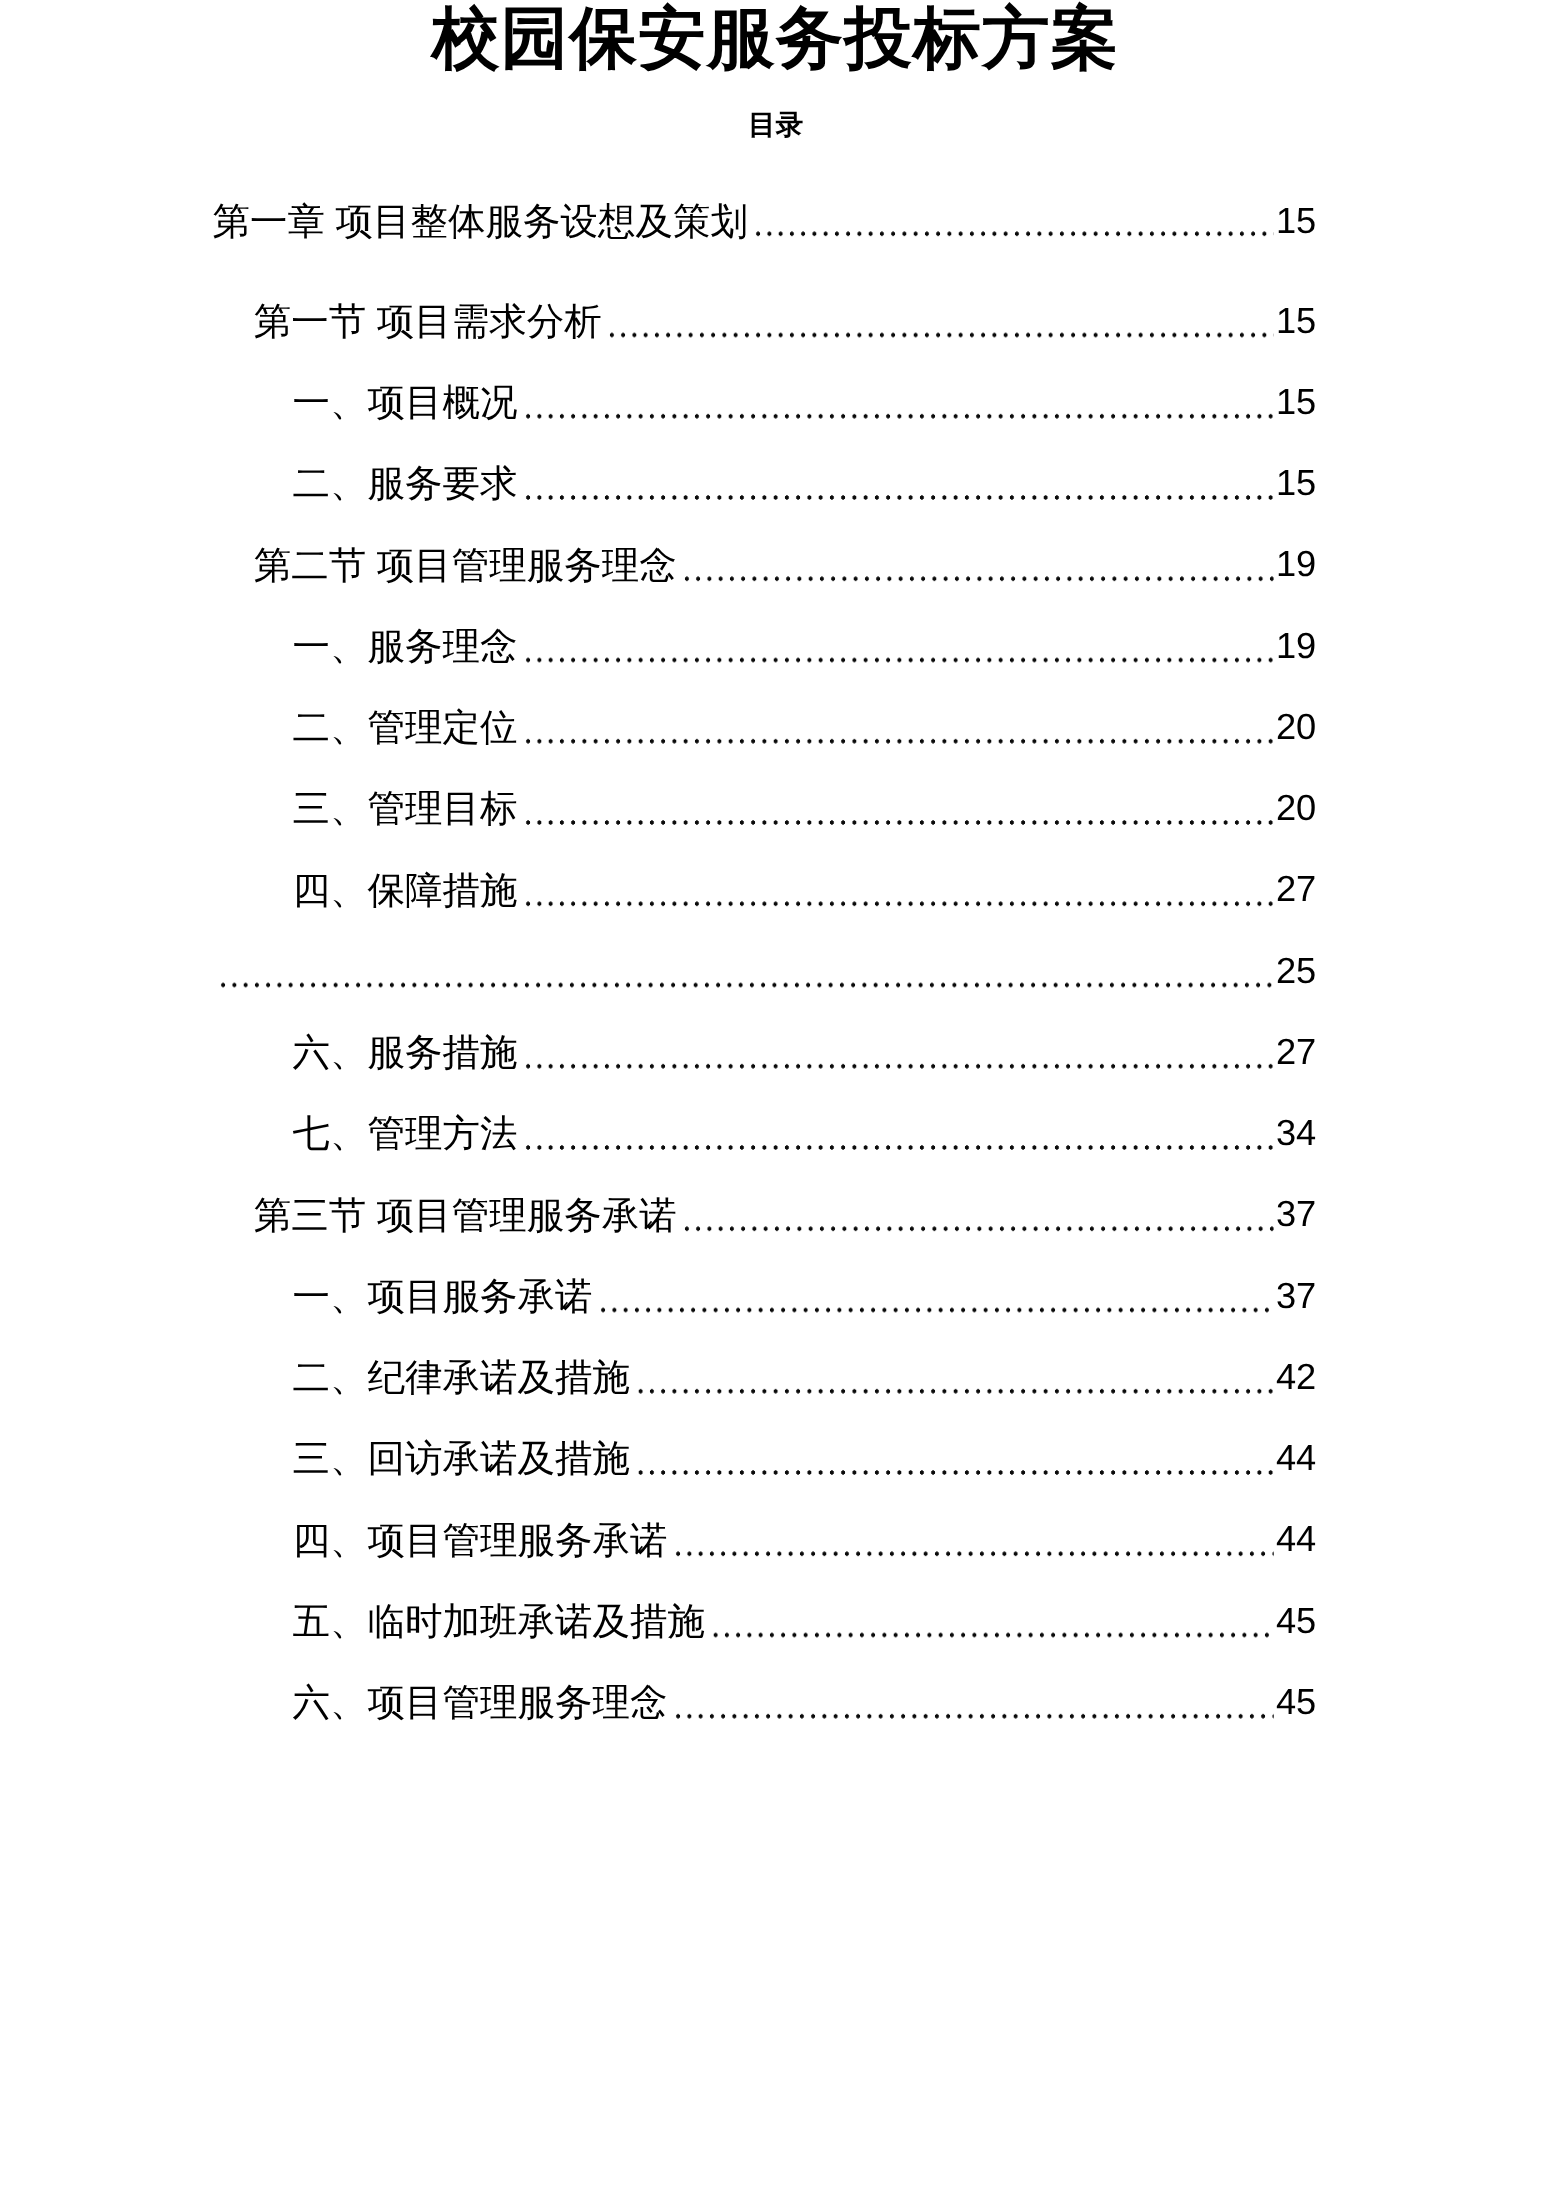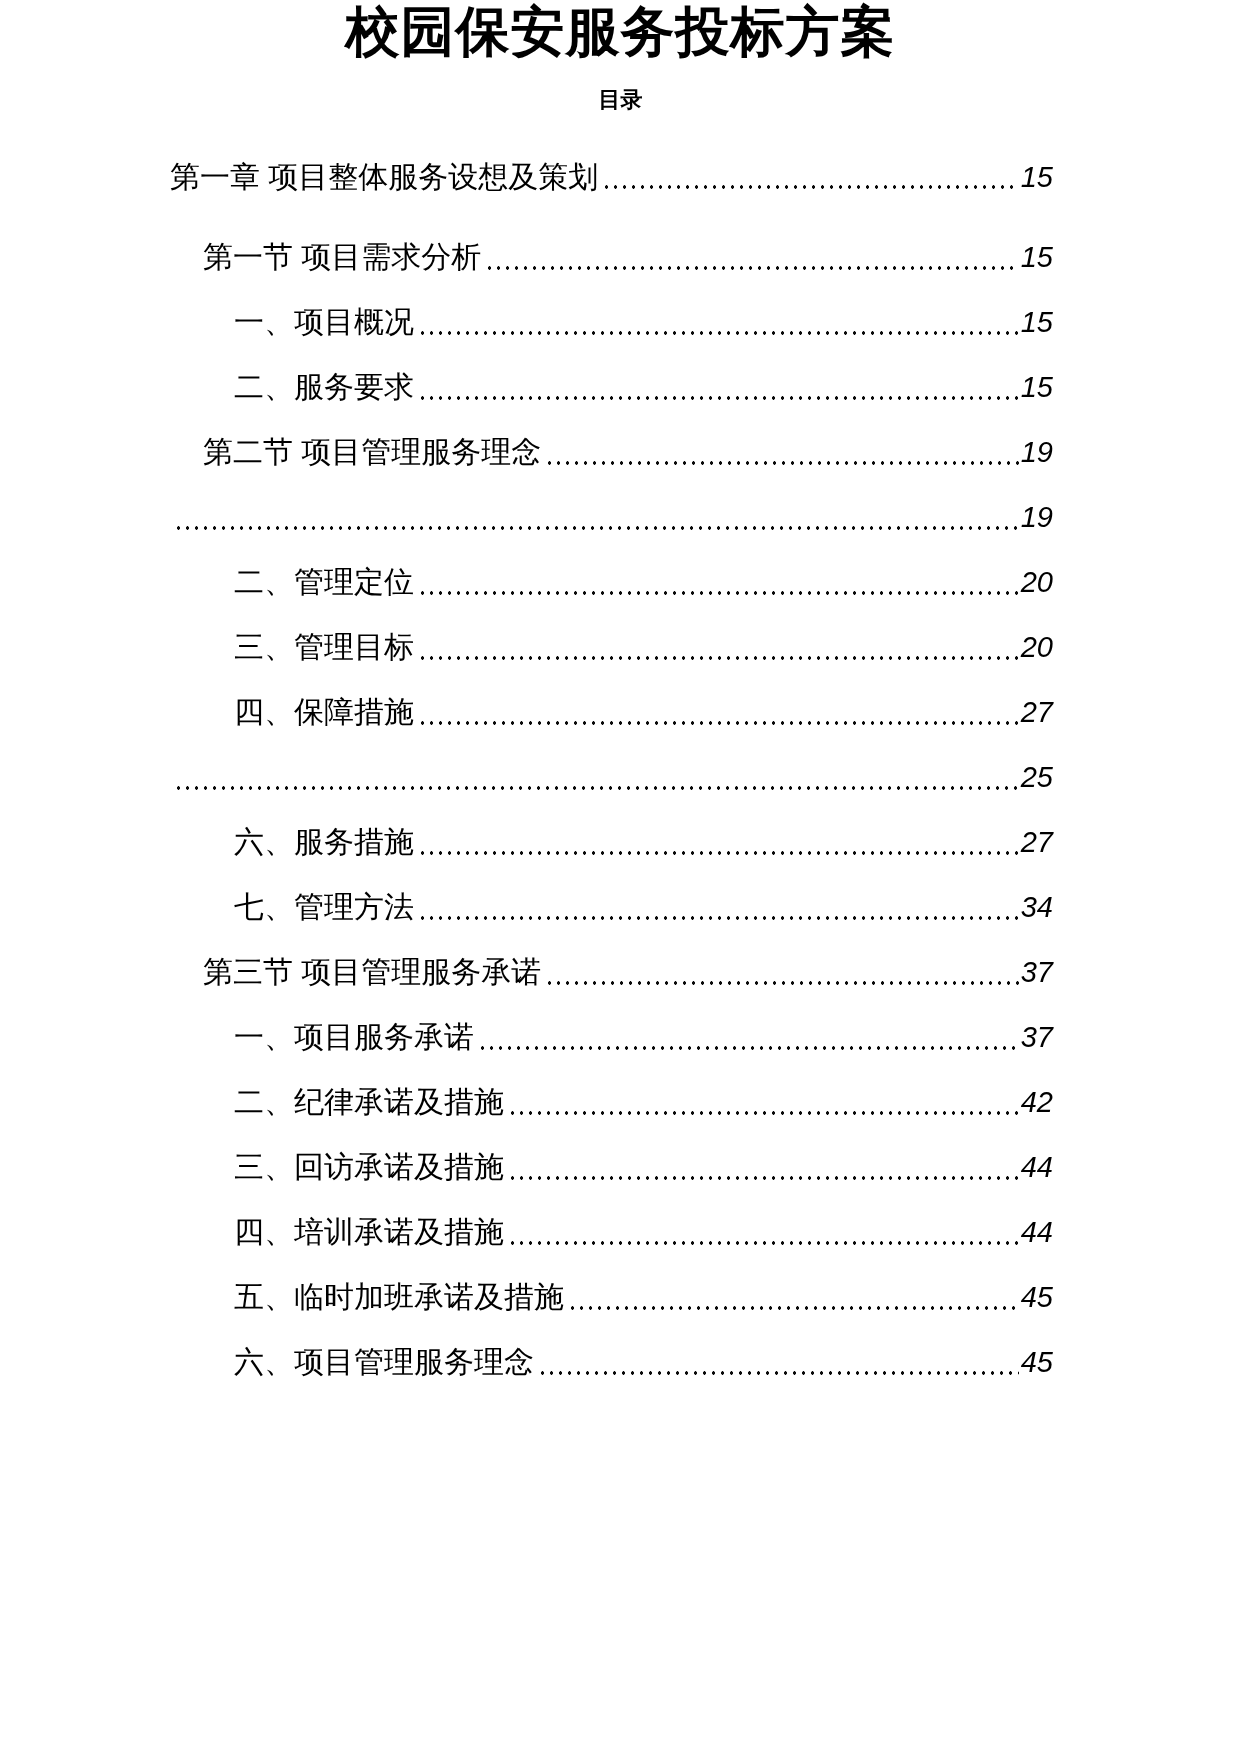--- a/index.html
+++ b/index.html
@@ -60,21 +60,20 @@
     margin: 0 2px 0 4px;
     background-image: radial-gradient(circle, #0a0a0a 1.5px, transparent 1.9px);
     background-size: 9px 10px;
     background-repeat: repeat-x;
     background-position: left calc(50% + 10px);
   }
   .toc-page {
     flex: 0 0 auto;
     font-size: 29px;
     white-space: nowrap;
-    font-style: italic;
   }
 </style>
 </head>
 <body>
 
 <div class="page">
 
   <h1 class="doc-title">校园保安服务投标方案</h1>
 
   <h2 class="toc-heading">目录</h2>
@@ -99,20 +98,21 @@
       <span class="toc-label">二、服务要求</span>
       <span class="toc-leader"></span>
       <span class="toc-page">15</span>
     </div>
       <div class="toc-row level-2">
       <span class="toc-label">第二节 项目管理服务理念</span>
       <span class="toc-leader"></span>
       <span class="toc-page">19</span>
     </div>
       <div class="toc-row level-3">
+      <span class="toc-label">一、服务理念</span>
       <span class="toc-leader"></span>
       <span class="toc-page">19</span>
     </div>
       <div class="toc-row level-3">
       <span class="toc-label">二、管理定位</span>
       <span class="toc-leader"></span>
       <span class="toc-page">20</span>
     </div>
       <div class="toc-row level-3">
       <span class="toc-label">三、管理目标</span>
@@ -152,21 +152,21 @@
       <span class="toc-label">二、纪律承诺及措施</span>
       <span class="toc-leader"></span>
       <span class="toc-page">42</span>
     </div>
       <div class="toc-row level-3">
       <span class="toc-label">三、回访承诺及措施</span>
       <span class="toc-leader"></span>
       <span class="toc-page">44</span>
     </div>
       <div class="toc-row level-3">
-      <span class="toc-label">四、培训承诺及措施</span>
+      <span class="toc-label">四、项目管理服务承诺</span>
       <span class="toc-leader"></span>
       <span class="toc-page">44</span>
     </div>
       <div class="toc-row level-3">
       <span class="toc-label">五、临时加班承诺及措施</span>
       <span class="toc-leader"></span>
       <span class="toc-page">45</span>
     </div>
       <div class="toc-row level-3">
       <span class="toc-label">六、项目管理服务理念</span>

